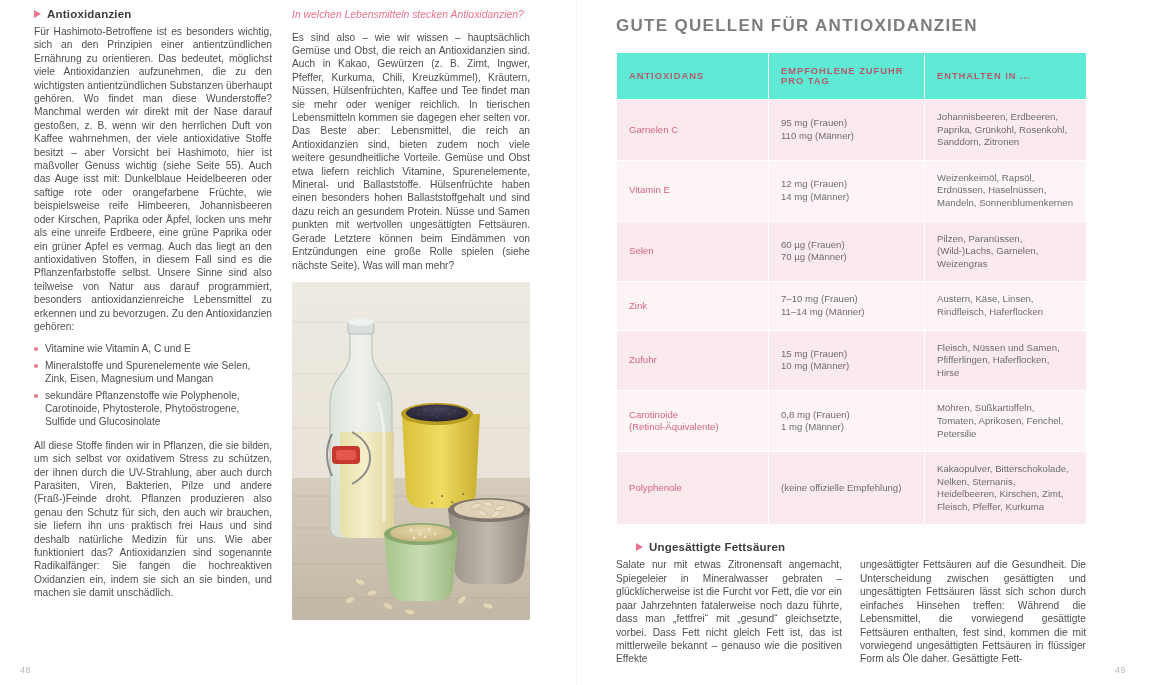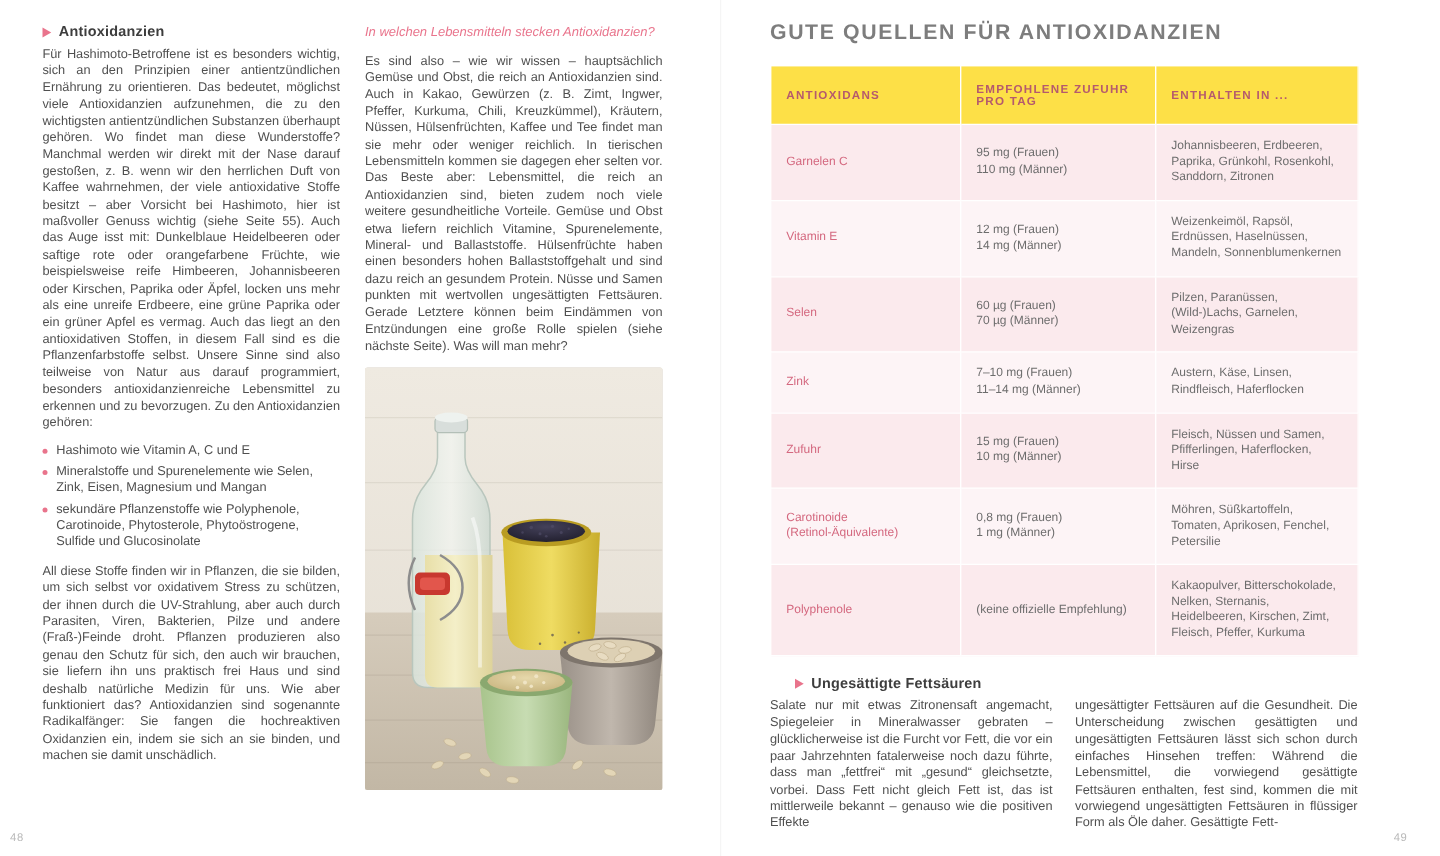--- a/index.html
+++ b/index.html
@@ -43,21 +43,20 @@
     background: rgba(0,0,0,0.04);
   }
 
   
   .cols {
     display: flex;
     gap: 20px;
   }
   .col {
     width: 238px;
-    margin-top: 12px;
   }
   .head-row {
     display: flex;
     align-items: center;
     gap: 6px;
     margin-bottom: 5px;
   }
   .tri {
     width: 0;
     height: 0;
@@ -122,40 +121,40 @@
   }
   .photo svg { display: block; }
 
   .folio {
     position: absolute;
     bottom: 10px;
     font-size: 9px;
     color: #b9b9b9;
     letter-spacing: .5px;
   }
-  .folio-left { left: 8px; }
+  .folio-left { left: 20px; }
   .folio-right { right: 26px; }
 
   
   h1.page-heading {
     font-size: 17px;
     letter-spacing: 1.3px;
     font-weight: bold;
     color: #7d7d7d;
     margin: 8px 0 16px 10px;
     text-transform: uppercase;
   }
   table.antiox {
     border-collapse: collapse;
     width: 470px;
     margin-left: 10px;
     table-layout: fixed;
   }
   table.antiox th {
-    background: #fde047;
+    background: #5eead4;
     color: #b55a6d;
     font-size: 9.3px;
     font-weight: bold;
     letter-spacing: 1px;
     text-transform: uppercase;
     text-align: left;
     padding: 13px 12px;
     border: 1px solid #ffffff;
     vertical-align: middle;
   }
@@ -212,21 +211,21 @@
   <div class="page-left">
     <div class="cols">
 
       <div class="col">
         <div class="head-row">
           <span class="tri"></span>
           <h2 class="section-title">Antioxidanzien</h2>
         </div>
         <p class="body">Für Hashimoto-Betroffene ist es besonders wichtig, sich an den Prinzipien einer antientzündlichen Ernährung zu orientieren. Das bedeutet, möglichst viele Antioxidanzien aufzunehmen, die zu den wichtigsten antientzündlichen Substanzen überhaupt gehören. Wo findet man diese Wunderstoffe? Manchmal werden wir direkt mit der Nase darauf gestoßen, z. B. wenn wir den herrlichen Duft von Kaffee wahrnehmen, der viele antioxidative Stoffe besitzt – aber Vorsicht bei Hashimoto, hier ist maßvoller Genuss wichtig (siehe Seite 55). Auch das Auge isst mit: Dunkelblaue Heidelbeeren oder saftige rote oder orangefarbene Früchte, wie beispielsweise reife Himbeeren, Johannisbeeren oder Kirschen, Paprika oder Äpfel, locken uns mehr als eine unreife Erdbeere, eine grüne Paprika oder ein grüner Apfel es vermag. Auch das liegt an den antioxidativen Stoffen, in diesem Fall sind es die Pflanzenfarbstoffe selbst. Unsere Sinne sind also teilweise von Natur aus darauf programmiert, besonders antioxidanzienreiche Lebensmittel zu erkennen und zu bevorzugen. Zu den Antioxidanzien gehören:</p>
         <ul class="bullets">
-          <li>Hashimoto wie Vitamin A, C und E</li>
+          <li>Vitamine wie Vitamin A, C und E</li>
           <li>Mineralstoffe und Spurenelemente wie Selen, Zink, Eisen, Magnesium und Mangan</li>
           <li>sekundäre Pflanzenstoffe wie Polyphenole, Carotinoide, Phytosterole, Phytoöstrogene, Sulfide und Glucosinolate</li>
         </ul>
         <p class="body">All diese Stoffe finden wir in Pflanzen, die sie bilden, um sich selbst vor oxidativem Stress zu schützen, der ihnen durch die UV-Strahlung, aber auch durch Parasiten, Viren, Bakterien, Pilze und andere (Fraß-)Feinde droht. Pflanzen produzieren also genau den Schutz für sich, den auch wir brauchen, sie liefern ihn uns praktisch frei Haus und sind deshalb natürliche Medizin für uns. Wie aber funktioniert das? Antioxidanzien sind sogenannte Radikalfänger: Sie fangen die hochreaktiven Oxidanzien ein, indem sie sich an sie binden, und machen sie damit unschädlich.</p>
       </div>
 
       <div class="col">
         <p class="intro-ital">In welchen Lebensmitteln stecken Antioxidanzien?</p>
         <p class="body">Es sind also – wie wir wissen – hauptsächlich Gemüse und Obst, die reich an Antioxidanzien sind. Auch in Kakao, Gewürzen (z. B. Zimt, Ingwer, Pfeffer, Kurkuma, Chili, Kreuzkümmel), Kräutern, Nüssen, Hülsenfrüchten, Kaffee und Tee findet man sie mehr oder weniger reichlich. In tierischen Lebensmitteln kommen sie dagegen eher selten vor. Das Beste aber: Lebensmittel, die reich an Antioxidanzien sind, bieten zudem noch viele weitere gesundheitliche Vorteile. Gemüse und Obst etwa liefern reichlich Vitamine, Spurenelemente, Mineral- und Ballaststoffe. Hülsenfrüchte haben einen besonders hohen Ballaststoffgehalt und sind dazu reich an gesundem Protein. Nüsse und Samen punkten mit wertvollen ungesättigten Fettsäuren. Gerade Letztere können beim Eindämmen von Entzündungen eine große Rolle spielen (siehe nächste Seite). Was will man mehr?</p>
 

